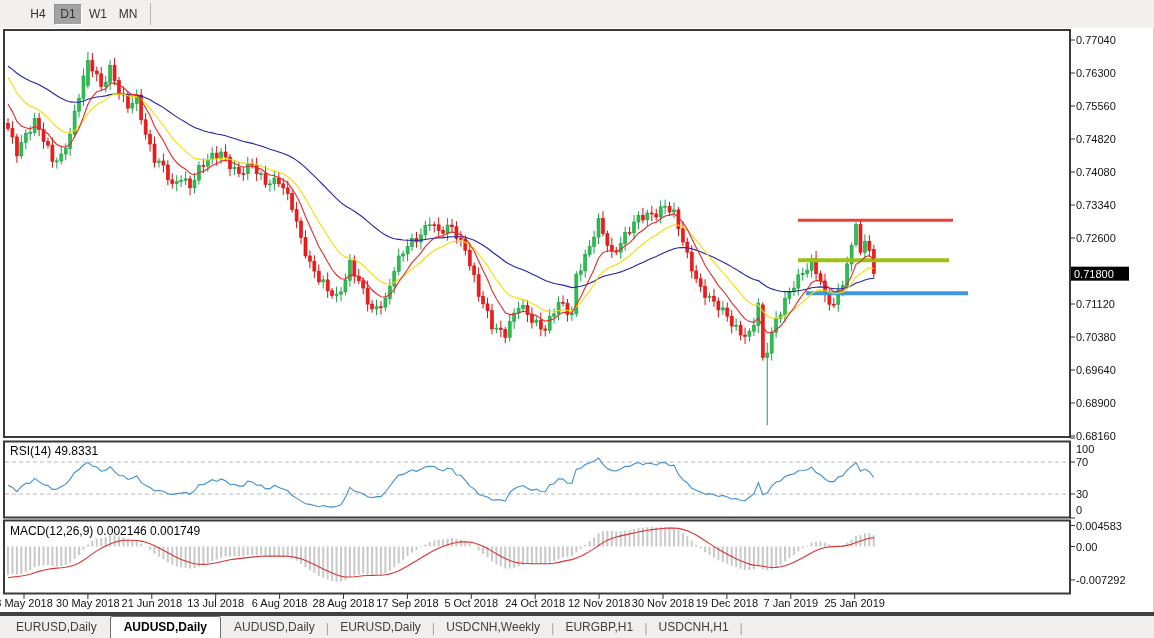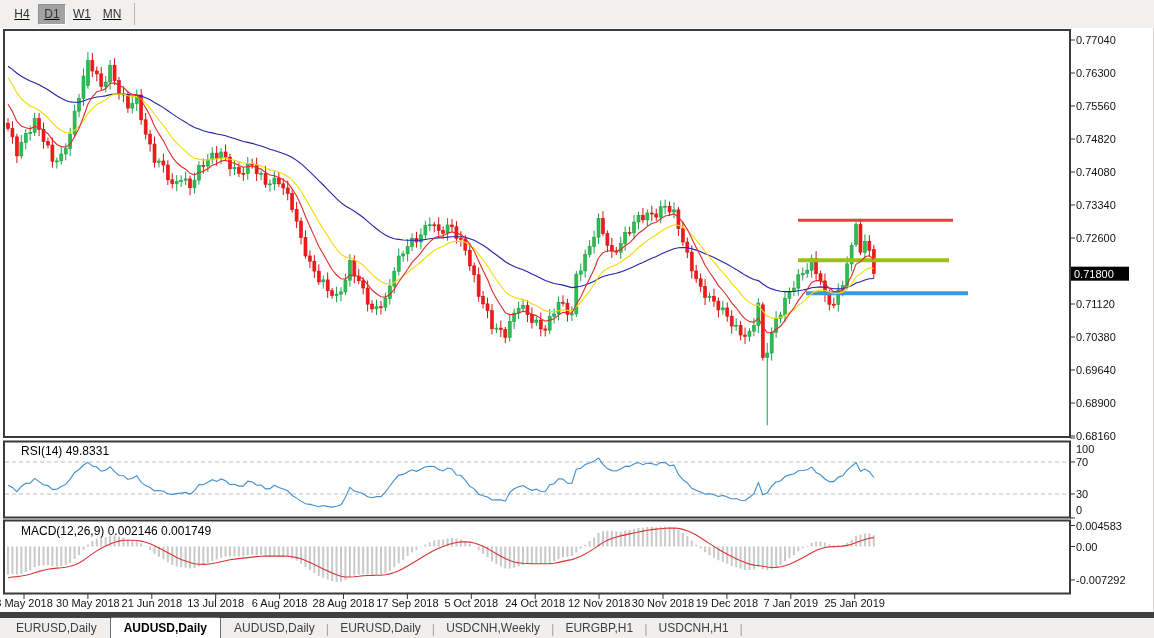--- a/index.html
+++ b/index.html
@@ -3,41 +3,41 @@
 <meta charset="utf-8">
 <style>
   * { margin:0; padding:0; box-sizing:border-box; }
   html,body { width:1154px; height:638px; overflow:hidden;
     font-family:"Liberation Sans","DejaVu Sans",sans-serif; background:#efeeed; }
   .screen { position:relative; width:1154px; height:638px; }
 
   
   .toolbar { position:absolute; top:0; left:0; width:1154px; height:29px;
     background:#f1f0ef; border-bottom:1px solid #c9c8c7;
-    display:flex; align-items:center; padding-left:8px;text-decoration:underline; }
+    display:flex; align-items:center; padding-left:24px; }
   .tf-btn { width:28px; height:21px; line-height:19px; text-align:center;
     font-size:12px; color:#333; border:1px solid transparent; cursor:default; }
   .tf-btn.active { background:#a3a3a3; border-color:#8f8f8f #ffffff #ffffff #8f8f8f; }
   .tf-sep { width:1px; height:22px; background:#b5b5b5; margin-left:8px; }
 
   
   .chart-window { position:absolute; top:28px; left:0; width:1154px; height:584px;
     background:#ffffff; border-right:1px solid #d5d4d3; }
   svg { display:block; font-family:"Liberation Sans","DejaVu Sans",sans-serif; }
   .chart-title { position:absolute; top:6px; left:10px; font-size:12px; color:#000;
     white-space:nowrap; }
   .chart-title .arrow { font-size:8px; margin-right:5px; position:relative; top:-1px; }
   .chart-title .ohlc { margin-left:10px; }
-  .pane-label { position:absolute; left:10px; font-size:12px; color:#000; white-space:nowrap;margin-left:11px; }
+  .pane-label { position:absolute; left:10px; font-size:12px; color:#000; white-space:nowrap; }
   .rsi-label  { top:416px; }
   .macd-label { top:496px; }
 
   
   .tabbar { position:absolute; top:612px; left:0; width:1154px; height:26px;
-    background:#f0efee; border-top:6px solid #404040;
+    background:#f0efee; border-top:4px solid #404040;
     display:flex; align-items:center; padding-left:6px; }
   .tab { height:26px; display:flex; align-items:center; padding:0 10px;
     font-size:12px; color:#3f3f3f; cursor:default; white-space:nowrap; }
   .tab.active { background:#ffffff; border:1px solid #6e6e6e; border-radius:2px;
     height:23px; font-weight:bold; color:#000; padding:0 13px; margin:0 3px; }
   .tab-sep { color:#a8a8a8; font-size:13px; padding:0 1px; }
 </style>
 </head>
 <body>
 

